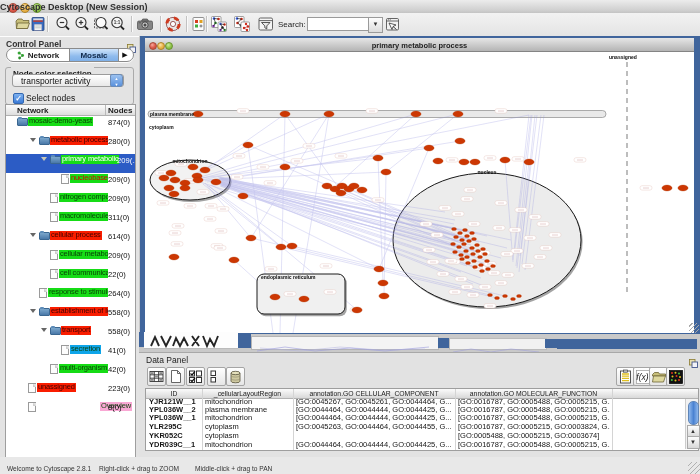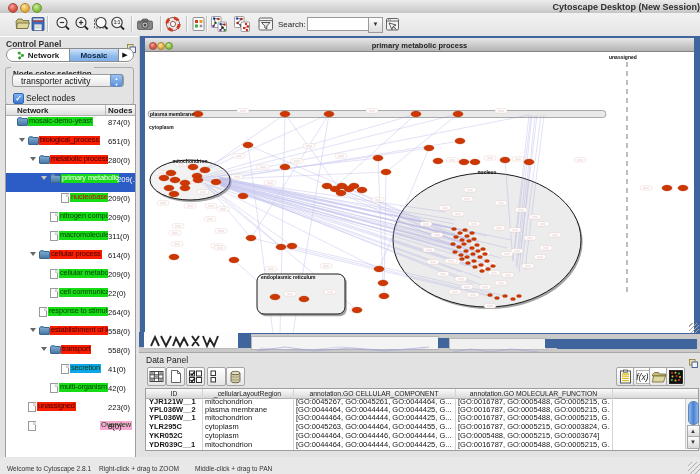--- a/index.html
+++ b/index.html
@@ -4,21 +4,21 @@
 <style>
 html,body{margin:0;padding:0;background:#fff;}
 #app{position:relative;width:700px;height:474px;overflow:hidden;
   font-family:"Liberation Sans",sans-serif;background:#e8e8e8;
   -webkit-font-smoothing:antialiased;}
 .abs{position:absolute;}
 
 .titlebar{left:0;top:0;width:700px;height:13px;
   background:linear-gradient(#ececec,#cfcfcf 80%,#c3c3c3);
   border-bottom:1px solid #8f8f8f;}
-.title-text{width:100%;top:2px;text-align:right;font-size:9px;font-weight:bold;color:#303030;}
+.title-text{width:100%;top:2px;text-align:left;font-size:9px;font-weight:bold;color:#303030;}
 .light{width:8px;height:8px;border-radius:50%;top:3px;}
 .light.red{background:radial-gradient(circle at 38% 32%,#f9a89e,#dd5b4d 50%,#c04031);border:.5px solid #a84a3a;}
 .light.yellow{background:radial-gradient(circle at 38% 32%,#fbe3a8,#ecb64e 50%,#d49b2c);border:.5px solid #b08428;}
 .light.green{background:radial-gradient(circle at 38% 32%,#ccecA2,#93c64e 50%,#6fa32c);border:.5px solid #6a9430;}
 
 .toolbar{left:0;top:13px;width:700px;height:23px;
   background:linear-gradient(#f2f2f2,#e4e4e4);border-bottom:1px solid #9c9c9c;}
 .tb-sep{top:3px;width:1px;height:16px;background:#c2c2c2;border-right:1px solid #fafafa;}
 .tb-icon{top:2px;width:18px;height:18px;}
 .tb-icon svg{width:18px;height:18px;display:block;}
@@ -283,26 +283,20 @@
         <div class="abs tree-header">
           <span style="left: 11px;">Network</span>
           <span style="left: 102px;">Nodes</span>
           <div class="th-div"></div>
         </div>
         <div class="abs tree-rows">
           <div class="trow">
             <div class="ficon" style="left: 11px;"></div>
             <div class="tlabel" style="left: 22px; max-width: 78px; background: rgb(22, 220, 22); color: rgb(9, 63, 6);">mosaic-demo-yeast</div>
             <div class="tcount">874(0)</div>
-          </div>
-          <div class="trow">
-            <div class="arrow" style="left: 13px;"></div>
-            <div class="ficon" style="left: 22px;"></div>
-            <div class="tlabel" style="left: 33px; max-width: 67px; background: rgb(249, 29, 0); color: rgb(66, 3, 0);">biological_process</div>
-            <div class="tcount">651(0)</div>
           </div>
           <div class="trow">
             <div class="arrow" style="left: 24px;"></div>
             <div class="ficon" style="left: 33px;"></div>
             <div class="tlabel" style="left: 44px; max-width: 56px; background: rgb(249, 29, 0); color: rgb(66, 3, 0);">metabolic process</div>
             <div class="tcount">280(0)</div>
           </div>
           <div class="trow sel">
             <div class="arrow" style="left: 35px; border-top-color: rgb(200, 200, 184);"></div>
             <div class="ficon" style="left: 44px;"></div>
@@ -852,21 +846,20 @@
           </div>
           <div class="drow" style="top: 32.75px;">
             <span class="c0" style="left: 3px; width: 51px;">YLR295C</span>
             <span class="c1" style="left: 59px; width: 86px;">cytoplasm</span>
             <span class="c2" style="left: 150px; width: 157px;">[GO:0045263, GO:0044464, GO:0044455, G...</span>
             <span class="c3" style="left: 312px; width: 152px;">[GO:0016787, GO:0005215, GO:0003824, G...</span>
           </div>
           <div class="drow" style="top: 41.6px;">
             <span class="c0" style="left: 3px; width: 51px;">YKR052C</span>
             <span class="c1" style="left: 59px; width: 86px;">cytoplasm</span>
-            <span class="c2" style="left: 150px; width: 157px;">[GO:0044464, GO:0044446, GO:0044444, G...</span>
             <span class="c3" style="left: 312px; width: 152px;">[GO:0005488, GO:0005215, GO:0003674]</span>
           </div>
           <div class="drow" style="top: 50.45px;">
             <span class="c0" style="left: 3px; width: 51px;">YDR039C__1</span>
             <span class="c1" style="left: 59px; width: 86px;">mitochondrion</span>
             <span class="c2" style="left: 150px; width: 157px;">[GO:0044464, GO:0044444, GO:0044425, G...</span>
             <span class="c3" style="left: 312px; width: 152px;">[GO:0016787, GO:0005488, GO:0005215, G...</span>
           </div>
           <div class="abs dscroll">
             <div class="abs dthumb"></div>

